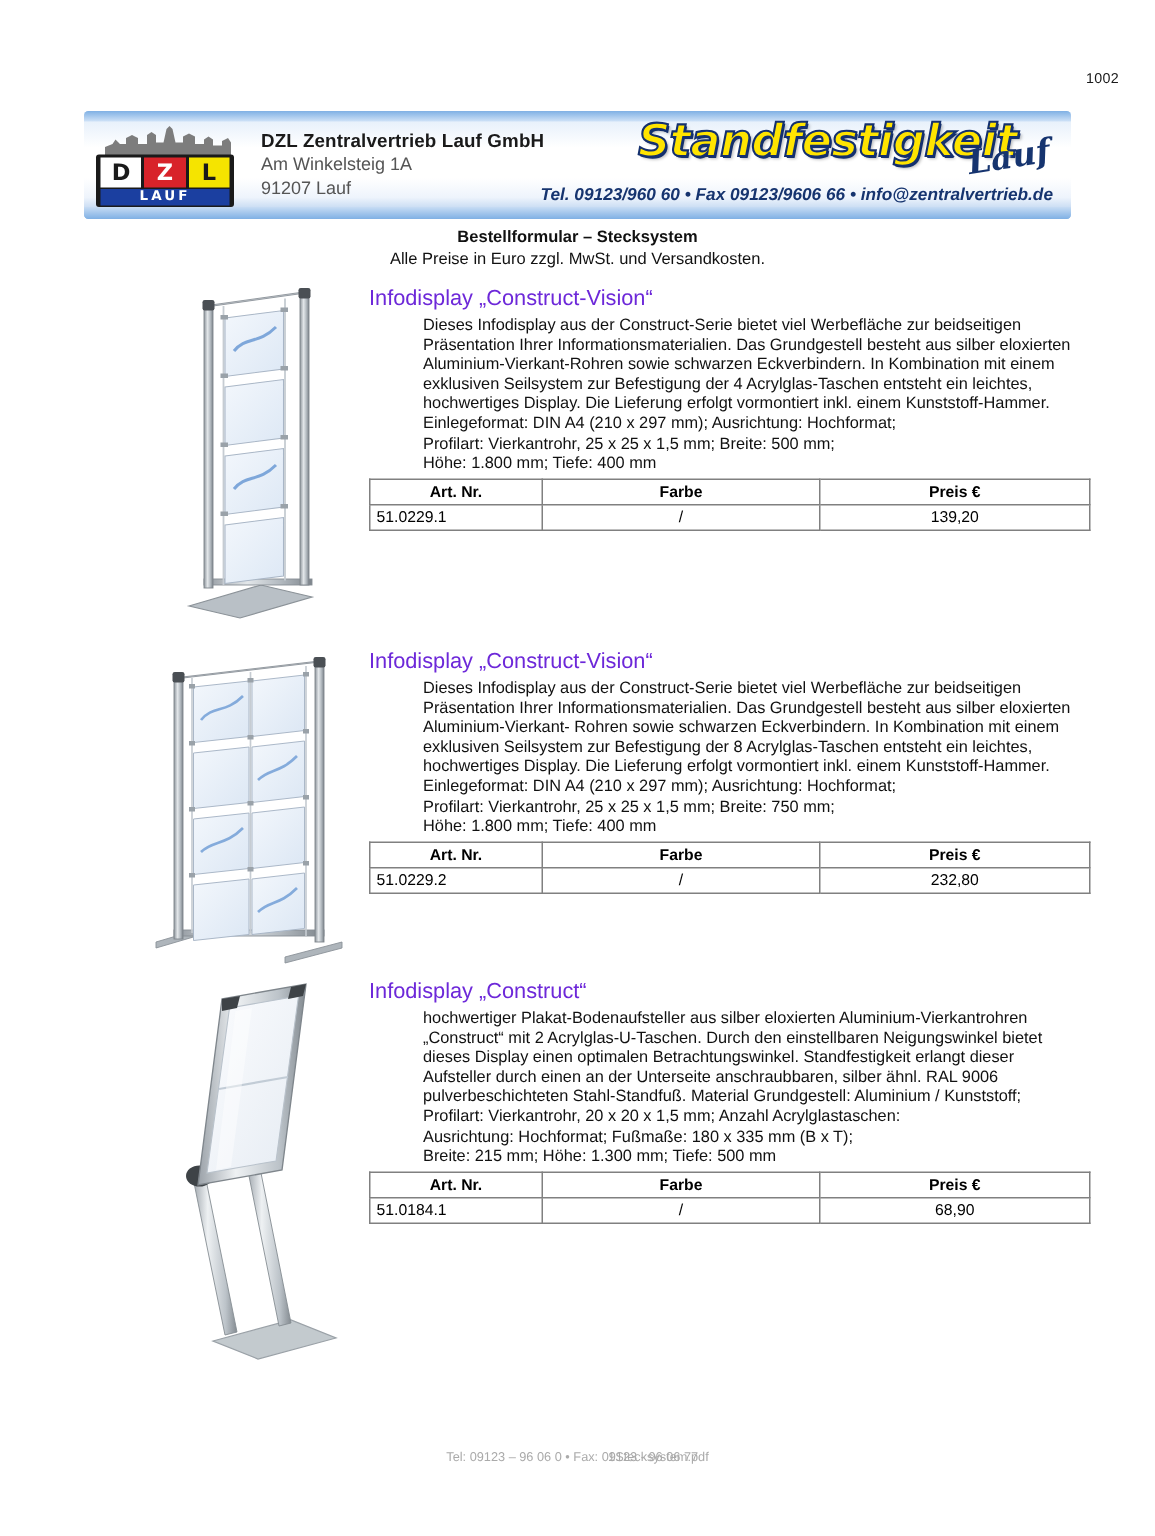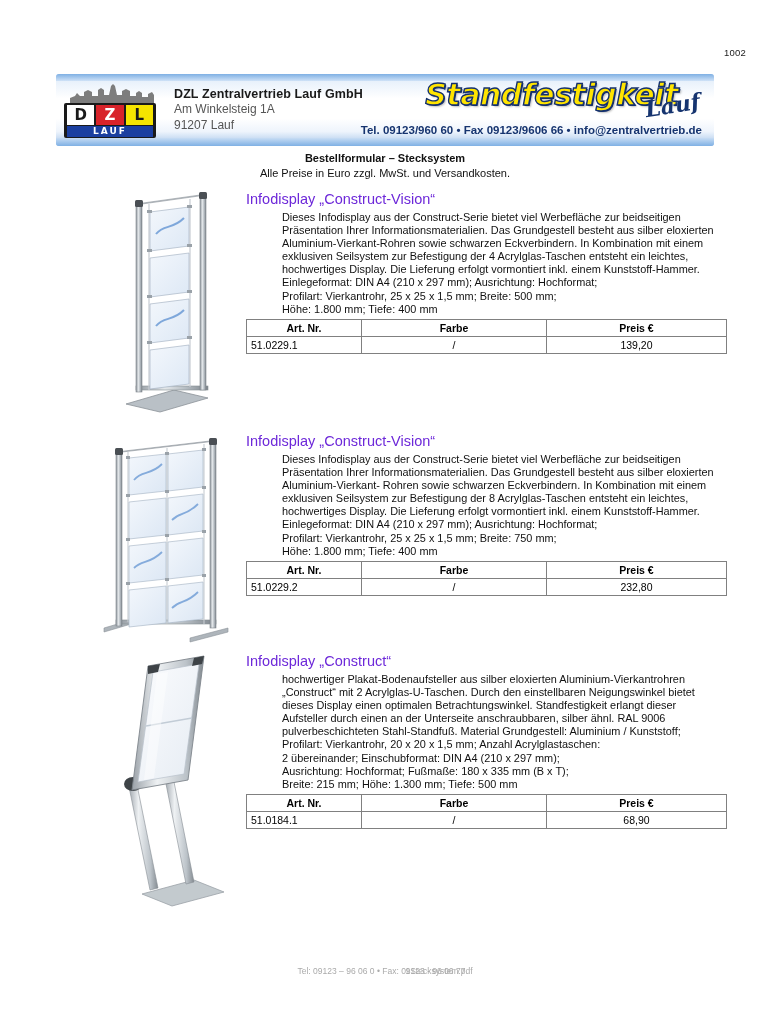--- a/index.html
+++ b/index.html
@@ -163,20 +163,21 @@
     line-height: 22px;
     color: #16346f;
     transform: rotate(-9deg);
     text-shadow: 1px 1px 1px rgba(255,255,255,.7);
   }
   .contact {
     position: absolute;
     right: 12px;
     bottom: 10px;
     font-size: 11.5px;
+    font-style: italic;
     font-weight: bold;
     color: #16346f;
     white-space: nowrap;
     margin-left: 40px;
   }
 
   
   .doc-title {
     position: absolute;
     top: 152px;
@@ -523,21 +524,20 @@
     </div>
     <div class="block-text">
       <div class="prod-title">Infodisplay „Construct“</div>
       <div class="prod-desc">
         <div>hochwertiger Plakat-Bodenaufsteller aus silber eloxierten Aluminium-Vierkantrohren</div>
         <div>„Construct“ mit 2 Acrylglas-U-Taschen. Durch den einstellbaren Neigungswinkel bietet</div>
         <div>dieses Display einen optimalen Betrachtungswinkel. Standfestigkeit erlangt dieser</div>
         <div>Aufsteller durch einen an der Unterseite anschraubbaren, silber ähnl. RAL 9006</div>
         <div>pulverbeschichteten Stahl-Standfuß. Material Grundgestell: Aluminium / Kunststoff;</div>
         <div>Profilart: Vierkantrohr, 20 x 20 x 1,5 mm; Anzahl Acrylglastaschen:</div>
-        <div>2 übereinander; Einschubformat: DIN A4 (210 x 297 mm);</div>
         <div>Ausrichtung: Hochformat; Fußmaße: 180 x 335 mm (B x T);</div>
         <div>Breite: 215 mm; Höhe: 1.300 mm; Tiefe: 500 mm</div>
       </div>
       <table class="price">
         <colgroup>
             <col class="c-art">
             <col class="c-col">
             <col class="c-pri">
           </colgroup>
         <tbody>

